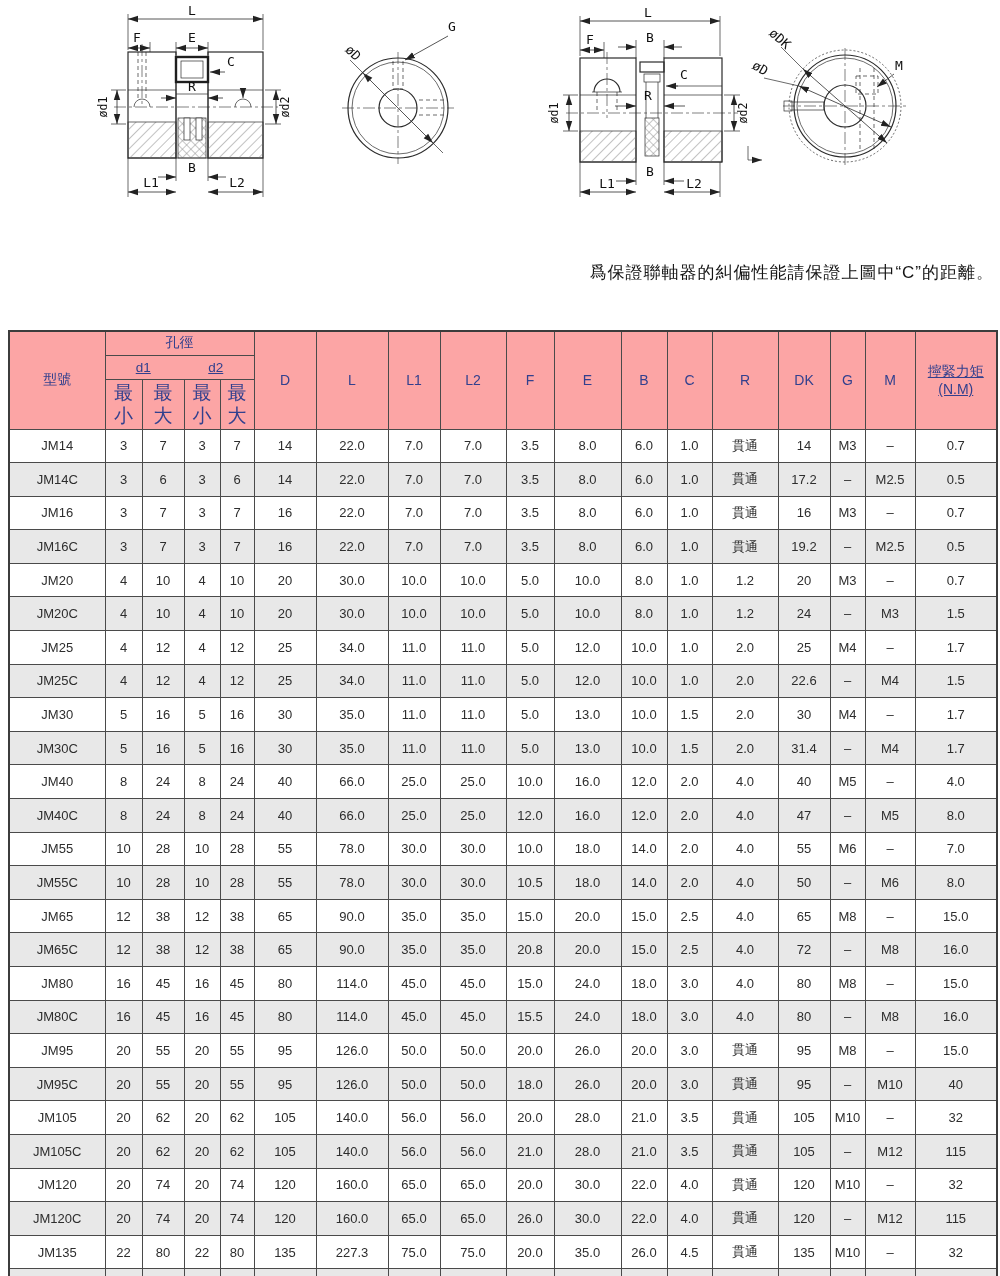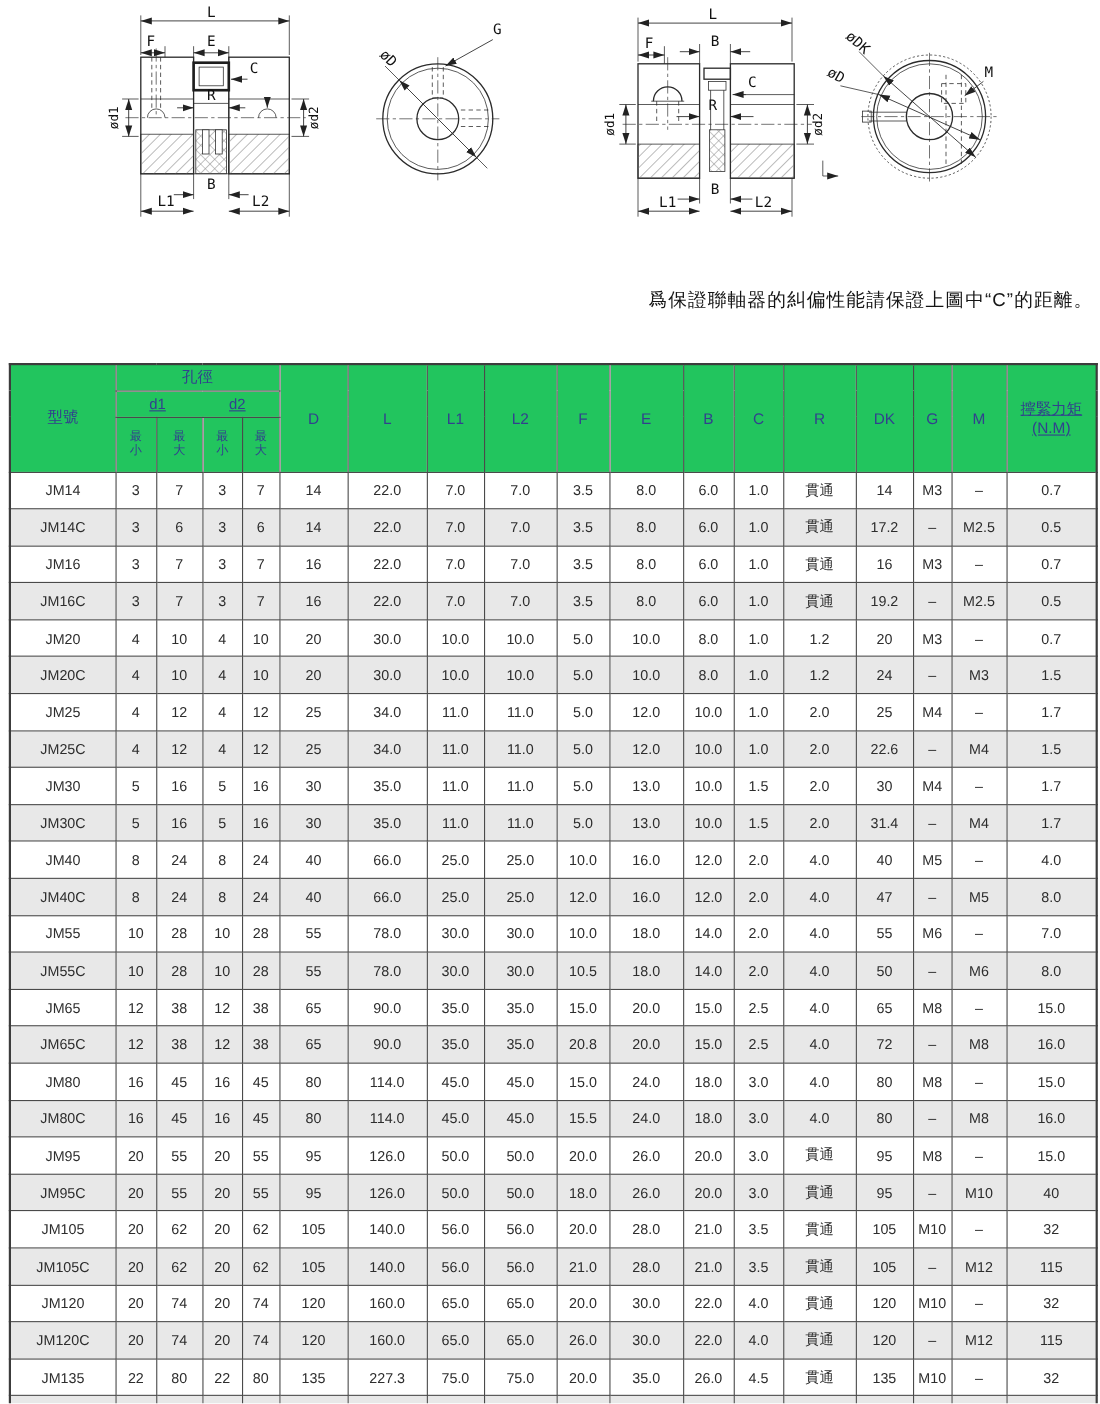--- a/index.html
+++ b/index.html
@@ -5,27 +5,27 @@
   html,body{margin:0;padding:0;background:#fff;}
   .page{position:relative;width:1000px;height:1276px;background:#fff;overflow:hidden;
         font-family:"Liberation Sans",sans-serif;}
   svg.drawings{position:absolute;left:0;top:0;}
   .note{position:absolute;top:229px;right:6px;font-size:17px;color:#141414;
         letter-spacing:1px;white-space:nowrap;margin-top:32px;}
   table.spec{position:absolute;left:8px;top:330px;width:984px;border-collapse:collapse;
         table-layout:fixed;border:2px solid #3c3c3c;}
   .spec th,.spec td{border:1px solid #4a4a4a;text-align:center;vertical-align:middle;
         padding:0;overflow:hidden;}
-  .spec thead th{background:#22c55e;color:#32408e;font-weight:normal;font-size:14px;}
+  .spec thead th{background:#fca5a5;color:#32408e;font-weight:normal;font-size:14px;}
   .spec thead tr.h1{height:24px;}
   .spec thead tr.h2{height:24px;}
   .spec thead tr.h3{height:50px;}
   .spec tbody td{font-size:13px;color:#2d2d2d;height:32.6px;background:#ffffff;}
   .spec tbody tr.alt td{background:#e8e8e8;}
-  .stack{display:inline-block;width:1.1em;line-height:1.22;word-break:break-all;font-size:11px;}
+  .stack{display:inline-block;width:1.1em;line-height:1.22;word-break:break-all;font-size:19px;}
   .dd span{display:inline-block;width:49%;font-size:13.5px;text-decoration:underline;}
   .torque{font-size:13.5px;line-height:1.3;text-decoration:underline;}
   
   .ol{fill:none;stroke:#2b2b2b;stroke-width:1.2;}
   .bold{fill:none;stroke:#1e1e1e;stroke-width:2.4;}
   .thin{fill:none;stroke:#2b2b2b;stroke-width:0.7;}
   .dim{fill:none;stroke:#2b2b2b;stroke-width:0.8;}
   .dash{stroke-dasharray:4 3;}
   .dot2{stroke-dasharray:2 2;}
   .cl{fill:none;stroke:#2b2b2b;stroke-width:0.6;stroke-dasharray:12 3 3 3;}

